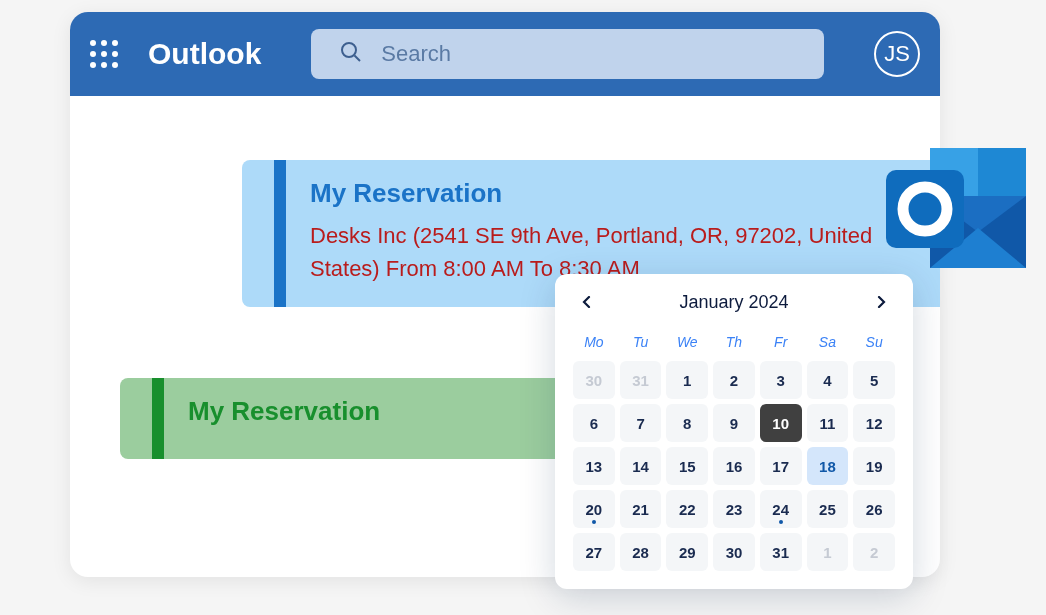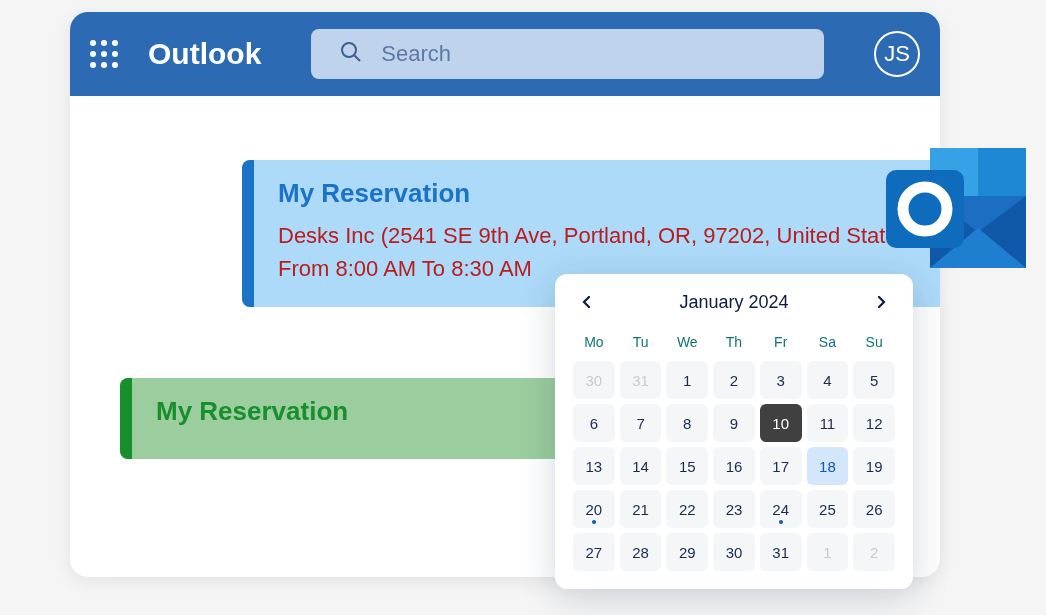--- a/index.html
+++ b/index.html
@@ -83,20 +83,21 @@
       font-size: 22px;
       font-weight: 400;
       cursor: pointer;
     }
 
     .reservation-card {
       position: absolute;
       border-radius: 8px;
       overflow: hidden;
       display: flex;
+      padding-left: 32px;
     }
     .reservation-card .accent {
       width: 12px;
       flex-shrink: 0;
     }
     .reservation-card .body {
       padding: 18px 24px 22px 24px;
       flex: 1;
     }
     .reservation-card .title {
@@ -161,33 +162,34 @@
       color: #0d1b3d;
     }
     .cal-grid {
       display: grid;
       grid-template-columns: repeat(7, 1fr);
       gap: 5px;
     }
     .cal-dow {
       text-align: center;
       font-size: 14px;
-      color: #0f766e;
+      color: #3b82f6;
       font-weight: 500;
       padding: 6px 0;
+      font-style: italic;
     }
     .cal-cell {
       height: 38px;
       background: #f4f6f8;
       border-radius: 6px;
       display: flex;
       align-items: center;
       justify-content: center;
       font-size: 15px;
-      font-weight: 400;
+      font-weight: 700;
       color: #1a2b50;
       cursor: pointer;
       position: relative;
     }
     .cal-cell.muted { color: #c5cad3; }
     .cal-cell.selected { background: #404040; color: #fff; }
     .cal-cell.today { background: #d4e6fb; color: #1058a8; }
     .cal-cell .dot {
       position: absolute;
       bottom: 4px;

